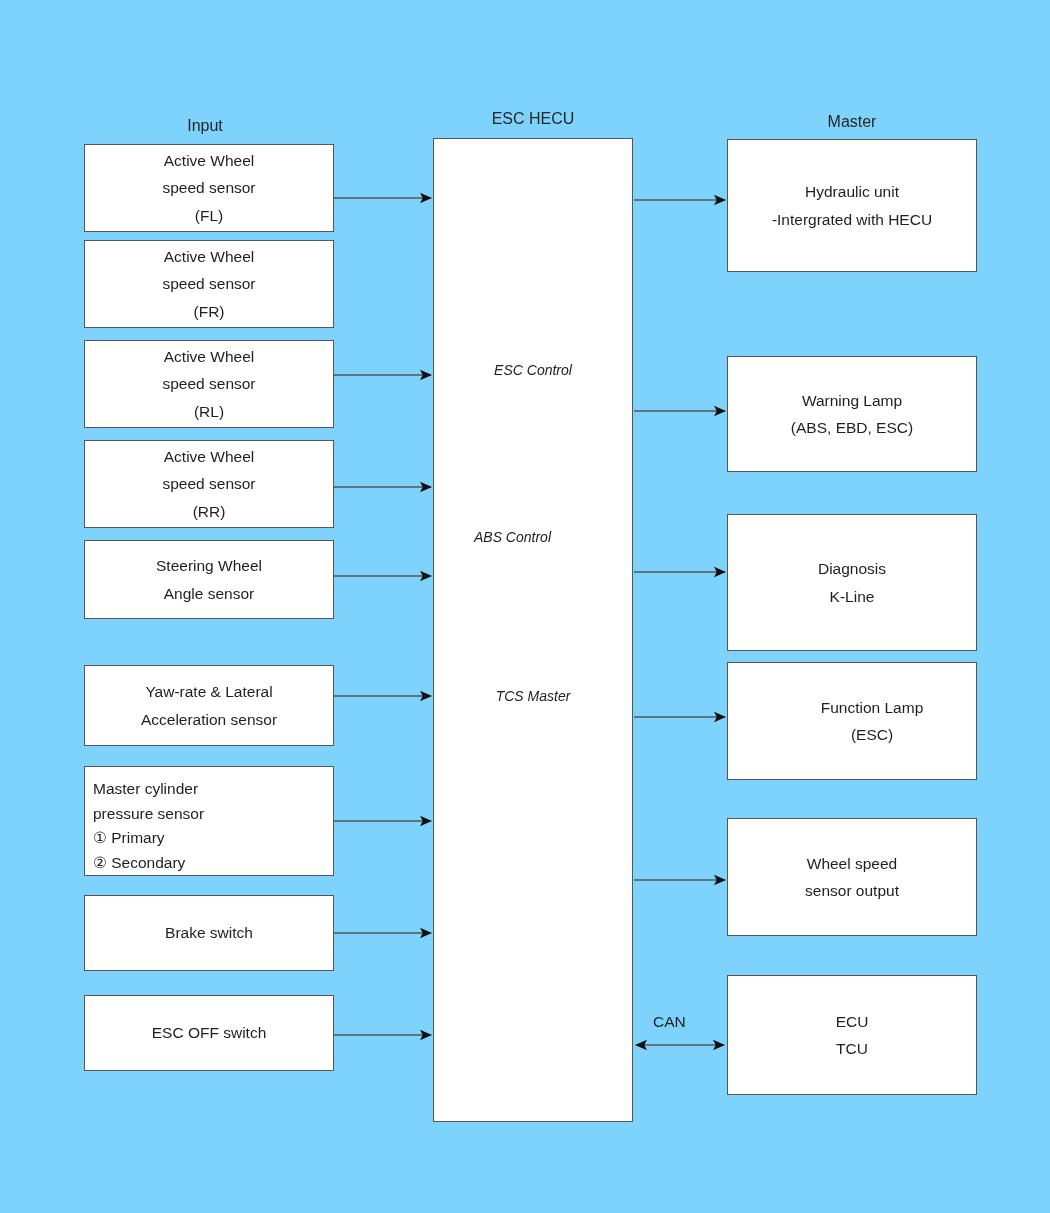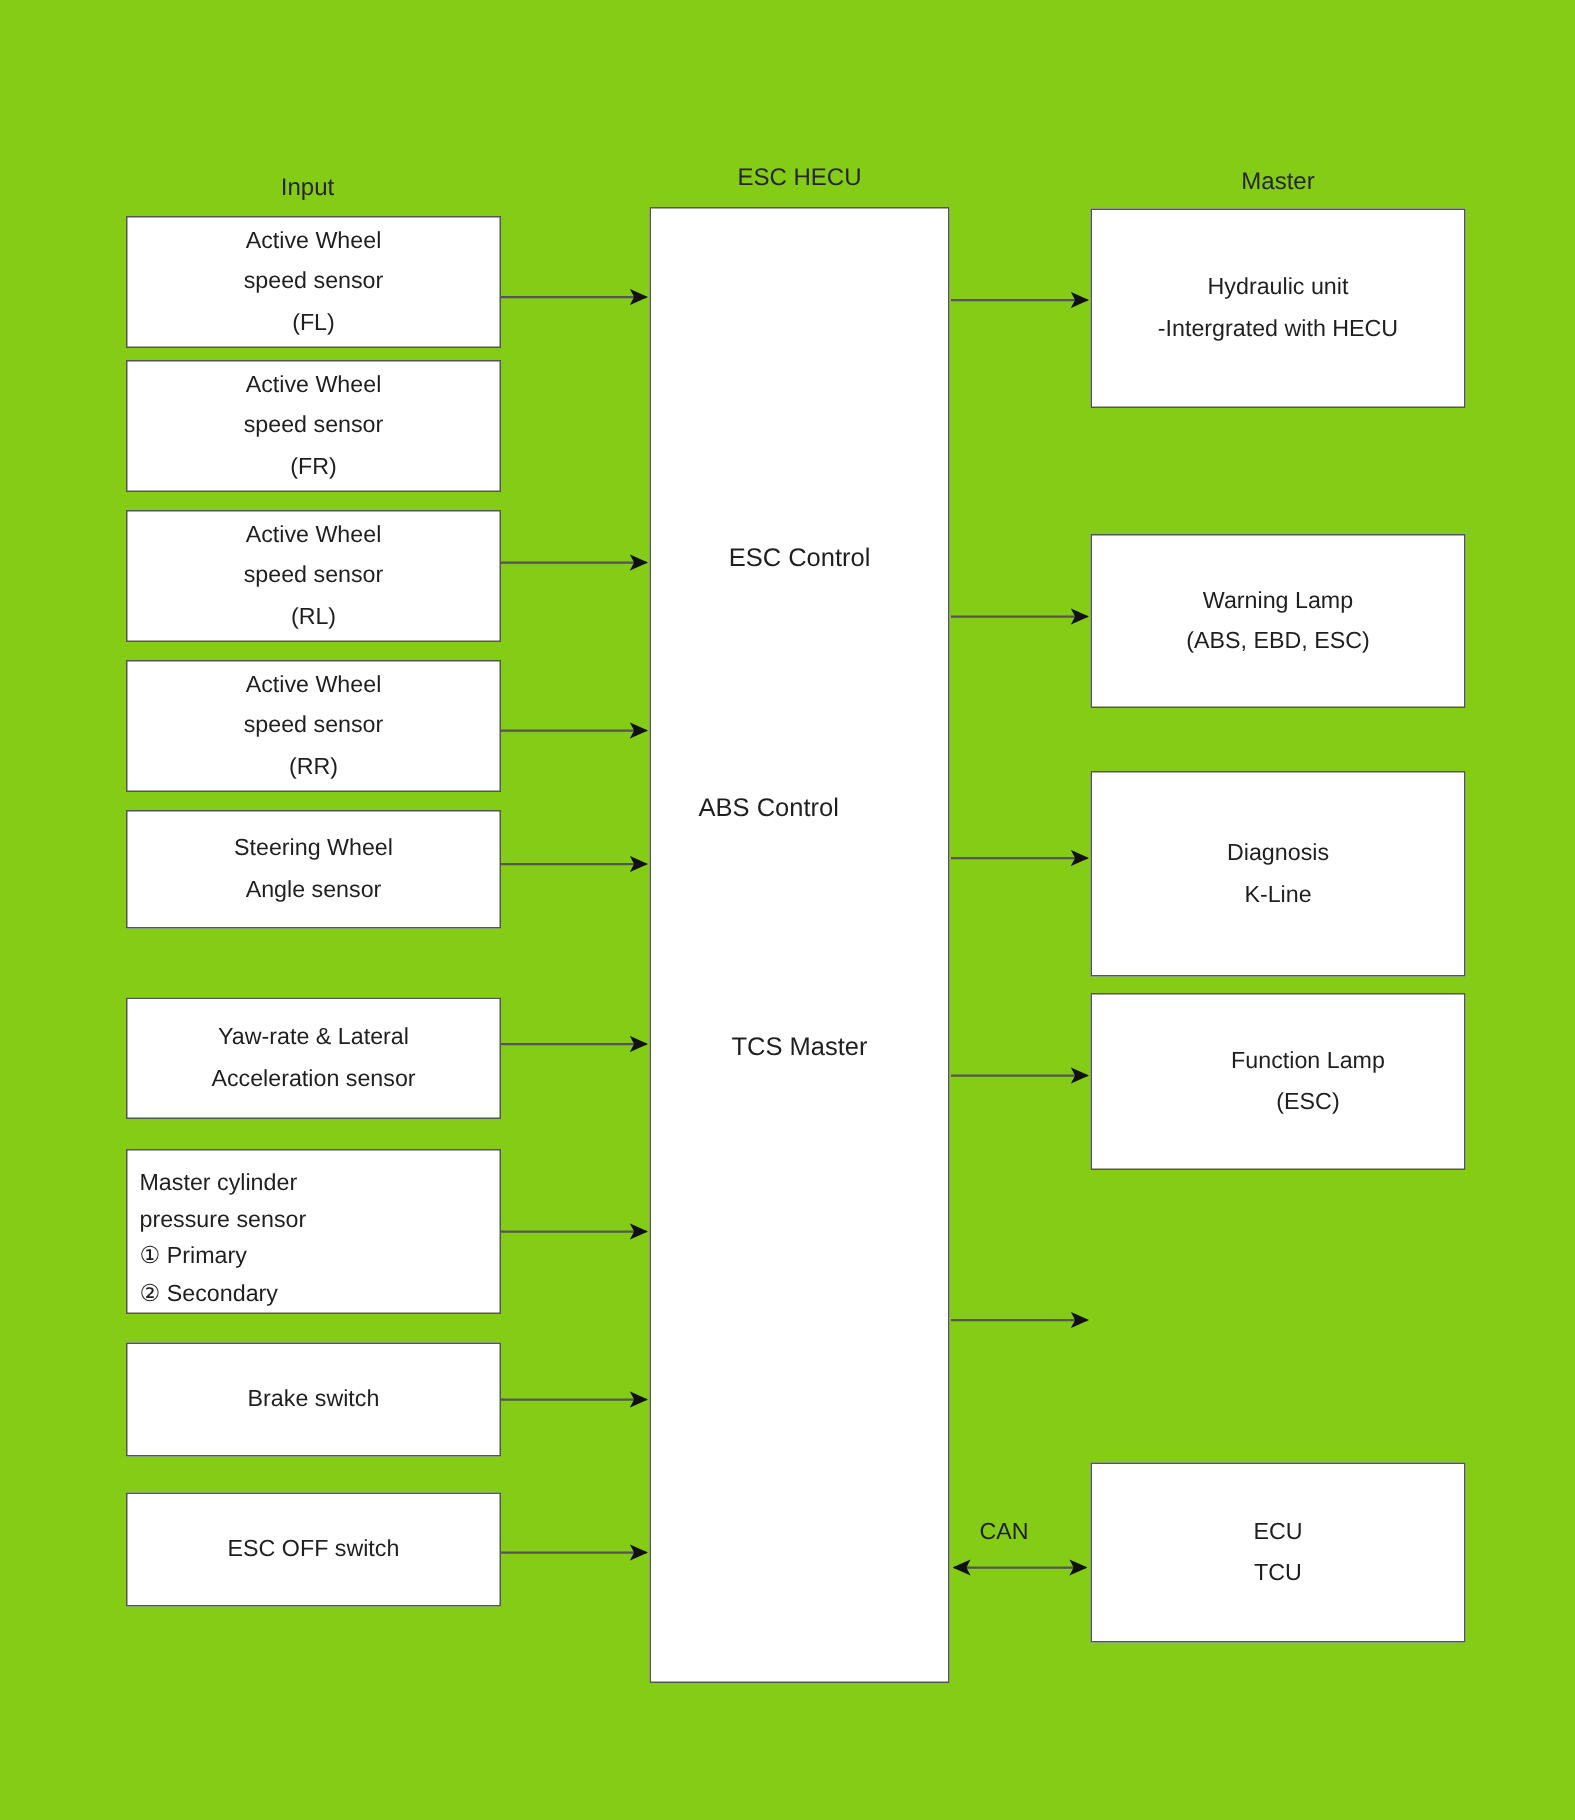--- a/index.html
+++ b/index.html
@@ -4,21 +4,21 @@
 <style>
   html, body {
     margin: 0;
     padding: 0;
     background: #ffffff;
   }
   #canvas {
     position: relative;
     width: 1050px;
     height: 1213px;
-    background: #84cc16;
+    background: #7dd3fc;
     font-family: "Liberation Sans", sans-serif;
     color: #1a1a1a;
     overflow: hidden;
   }
   .col-title {
     position: absolute;
     font-size: 16px;
     color: #262626;
     text-align: center;
     white-space: nowrap;
@@ -52,25 +52,26 @@
     text-align: left;
   }
   .hecu {
     position: absolute;
     box-sizing: border-box;
     border: 1.6px solid #555555;
     background: #ffffff;
   }
   .hecu-label {
     position: absolute;
-    font-size: 17px;
+    font-size: 14px;
     color: #1f1f1f;
     white-space: nowrap;
     text-align: center;
     line-height: 1;
+    font-style: italic;
   }
   svg.wires {
     position: absolute;
     left: 0;
     top: 0;
     width: 1050px;
     height: 1213px;
     pointer-events: none;
   }
   .can-label {
@@ -189,19 +190,23 @@
   <div class="node" style="left:727px; top:514px; width:250px; height:137px;">
     <span class="line">Diagnosis</span>
     <span class="line">K-Line</span>
   </div>
 
   <div class="node" style="left:727px; top:662px; width:250px; height:118px;padding-left:40px;">
     <span class="line">Function Lamp</span>
     <span class="line">(ESC)</span>
   </div>
 
+  <div class="node" style="left:727px; top:818px; width:250px; height:118px;">
+    <span class="line">Wheel speed</span>
+    <span class="line">sensor output</span>
+  </div>
 
   <div class="node" style="left:727px; top:975px; width:250px; height:120px;">
     <span class="line">ECU</span>
     <span class="line">TCU</span>
   </div>
 
 </div>
 
 </body></html>

